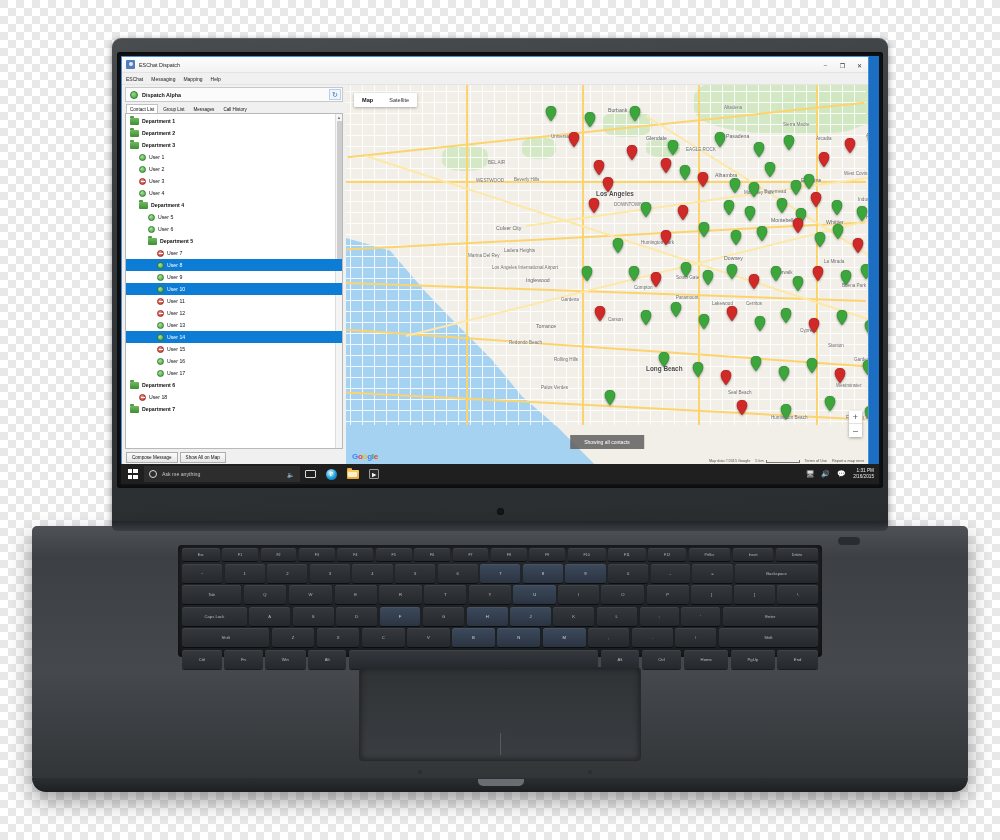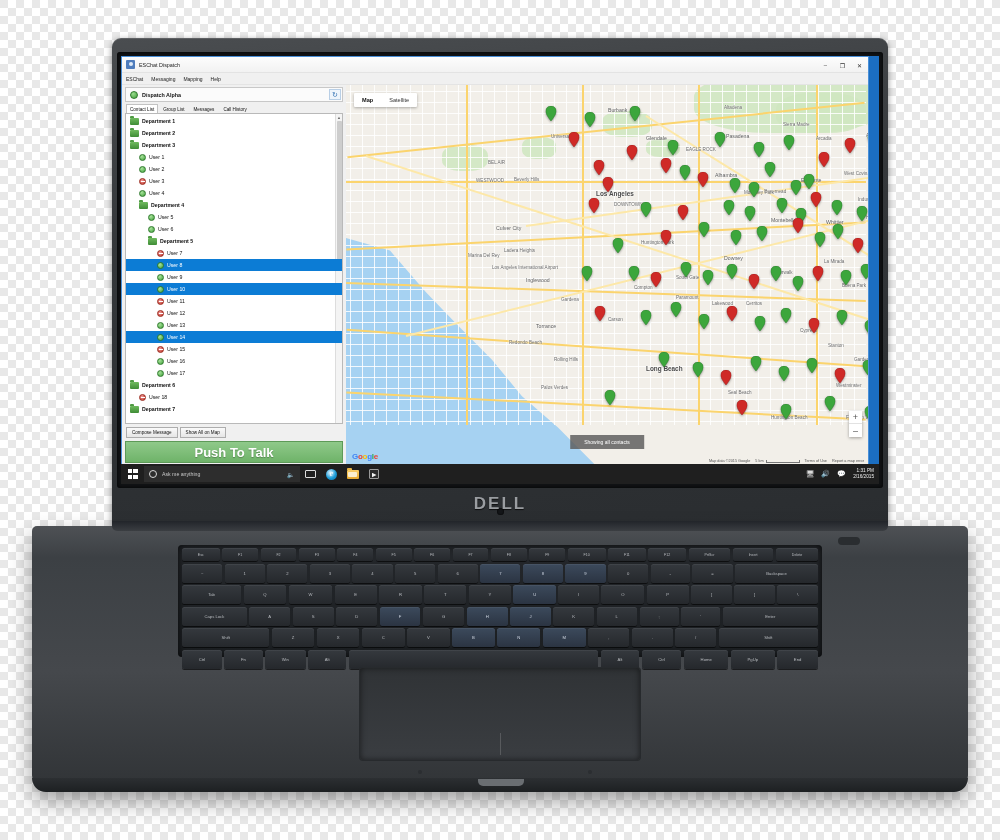--- a/index.html
+++ b/index.html
@@ -340,21 +340,20 @@
   .clock{ color:#f0f0f0; font-size:4.7px; line-height:1.25; text-align:right; }
 </style>
 </head>
 <body>
 
 <div id="laptop">
 
   <div class="lid"></div>
   <div class="bezel"></div>
   <div class="webcam"></div>
-  <div class="dell-brand">DELL</div>
 
   <div class="screen">
     <div id="desktop">
 
       <div class="appwin">
 
         <div class="titlebar">
           <div class="ticon"></div>
           <div class="ttxt">ESChat Dispatch</div>
           <div class="wctrls">
@@ -493,21 +492,20 @@
                   <div class="folder"></div>
                   <div class="lbl dept">Department 7</div>
                 </div>
               </div>
 
             <div class="btnrow">
               <div class="sbtn">Compose Message</div>
               <div class="sbtn">Show All on Map</div>
             </div>
 
-            <div class="ptt">Push To Talk</div>
           </div>
 
           <div class="mappane">
             <div class="mapcanvas" id="mapcanvas">
                 <div class="land" style="left:0;top:0;width:100%;height:100%;"></div>
                 <div class="water" style="left:-10px;top:150px;width:300px;height:260px;clip-path:polygon(0% 0%,18% 6%,30% 22%,40% 34%,52% 48%,62% 62%,74% 74%,86% 88%,100% 100%,0% 100%);"></div>
                 <div class="green-area" style="left:348px;top:-12px;width:190px;height:60px;opacity:.85;"></div>
                 <div class="green-area" style="left:430px;top:8px;width:90px;height:40px;opacity:.85;"></div>
                 <div class="green-area" style="left:256px;top:26px;width:50px;height:26px;opacity:.85;"></div>
                 <div class="green-area" style="left:300px;top:54px;width:34px;height:18px;opacity:.85;"></div>

